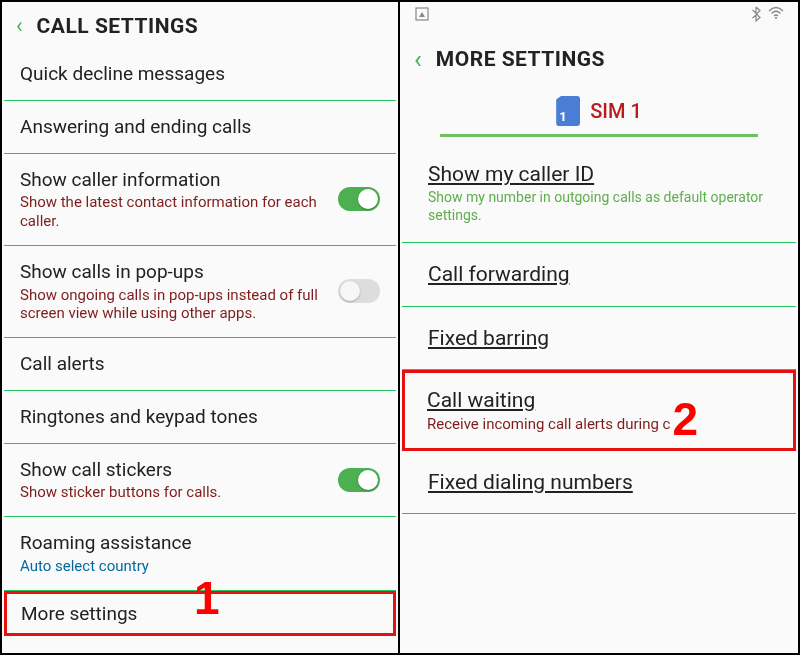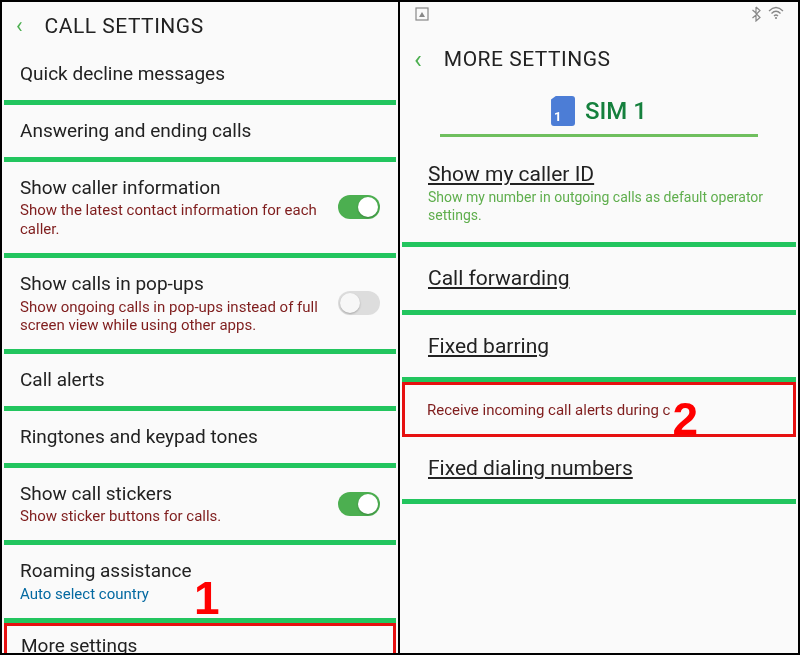--- a/index.html
+++ b/index.html
@@ -54,24 +54,23 @@
   }
   .header-right { padding-top: 18px; }
   .back {
     color: #4caf50;
     font-size: 22px;
     font-weight: 400;
     line-height: 1;
   }
   .title {
     font-size: 21px;
-    font-weight: 400;
+    font-weight: 700;
     color: #222;
     letter-spacing: 0.5px;
-    margin-left: 8px;
   }
   .sim-tab {
     display: flex;
     justify-content: center;
     align-items: center;
     gap: 10px;
     padding: 14px 0 8px 0;
     border-bottom: 3px solid #6fbf5e;
     margin: 0 40px 6px 40px;
   }
@@ -83,28 +82,28 @@
     clip-path: polygon(0 12%, 20% 0, 100% 0, 100% 100%, 0 100%);
     display: flex;
     align-items: flex-end;
     justify-content: flex-start;
     color: #fff;
     font-size: 13px;
     font-weight: 700;
     padding: 2px 3px;
   }
   .sim-label {
-    color: #15803d;
-    font-size: 24px;
+    color: #b91c1c;
+    font-size: 20px;
     font-weight: 500;
   }
   .list { padding: 0 2px; }
   .item {
     padding: 14px 16px;
-    border-bottom: 5px solid #22c55e;
+    border-bottom: 1px solid #22c55e;
     display: flex;
     align-items: center;
     justify-content: space-between;
     gap: 12px;
   }
   .panel-right .item { padding: 18px 26px; }
   .item-body { flex: 1; min-width: 0; }
   .item-title {
     font-size: 19px;
     color: #222;
@@ -281,20 +280,21 @@
       </div>
 
       <div class="item">
         <div class="item-body">
             <div class="item-title">Fixed barring</div>
           </div>
       </div>
 
       <div class="item highlight" style="padding:14px 22px;">
         <div class="item-body">
+          <div class="item-title">Call waiting</div>
           <div class="item-sub">Receive incoming call alerts during c</div>
         </div>
       </div>
 
       <div class="item">
         <div class="item-body">
             <div class="item-title">Fixed dialing numbers</div>
           </div>
       </div>
 

